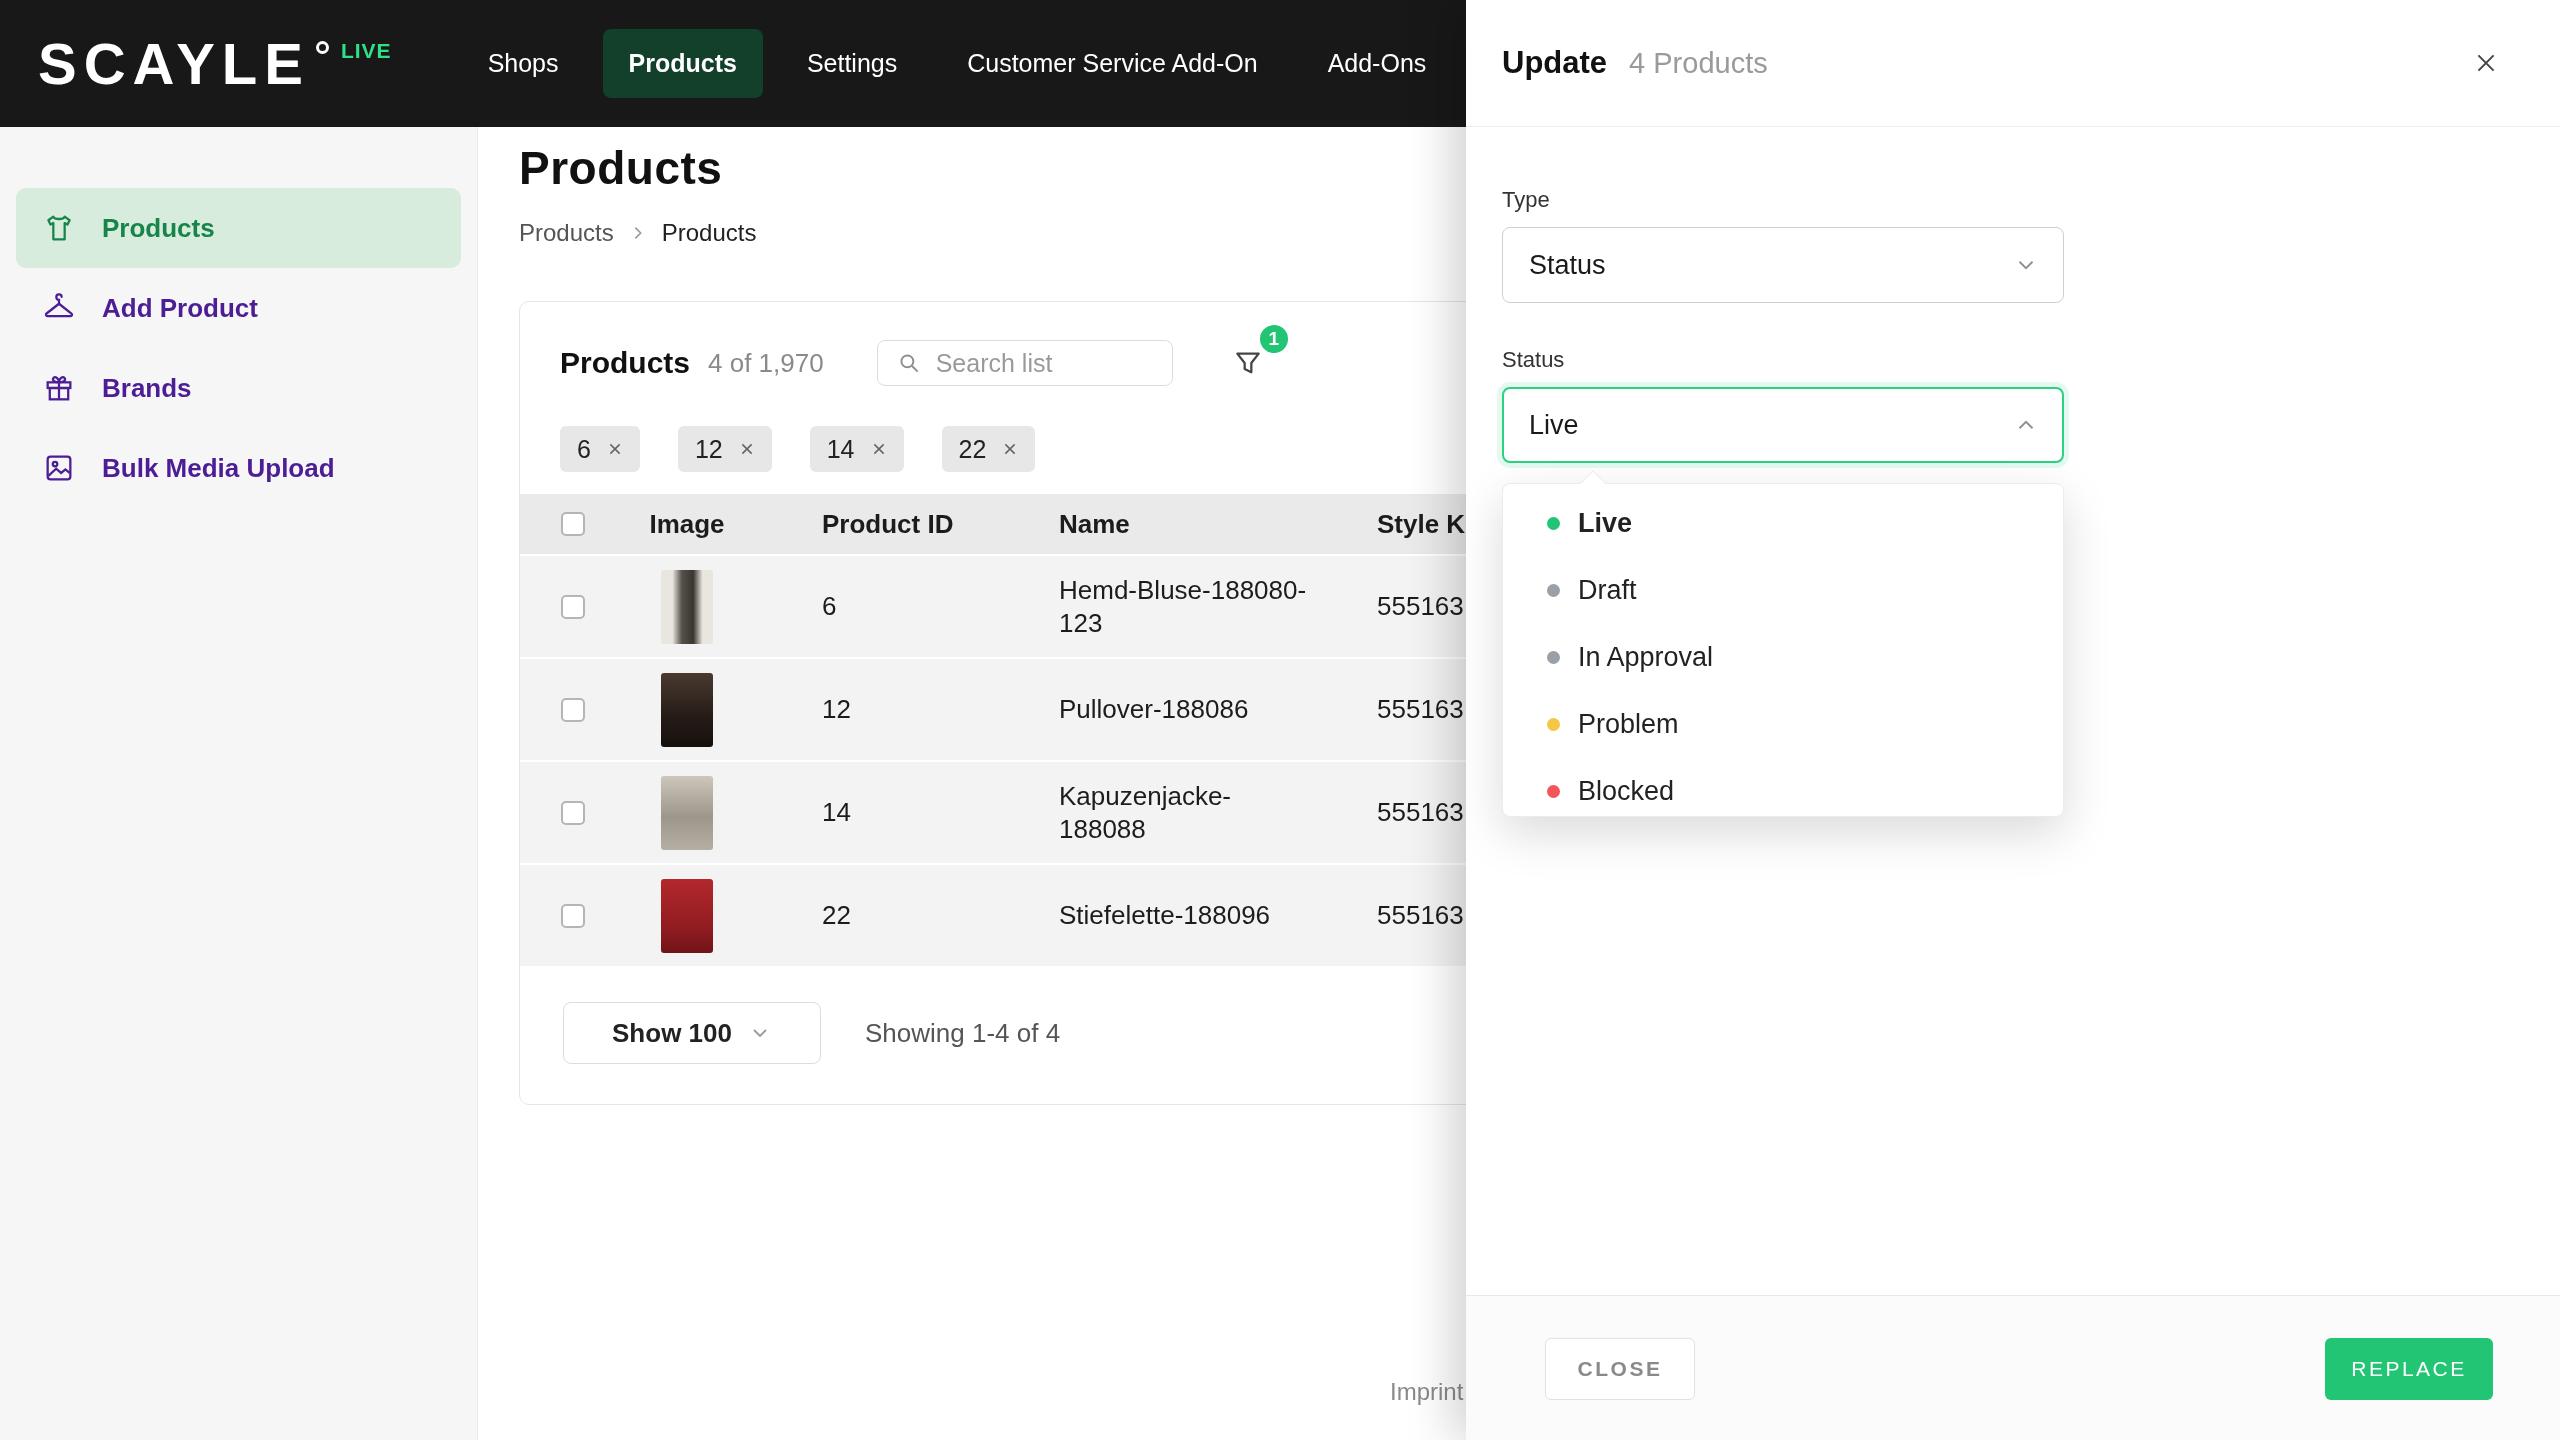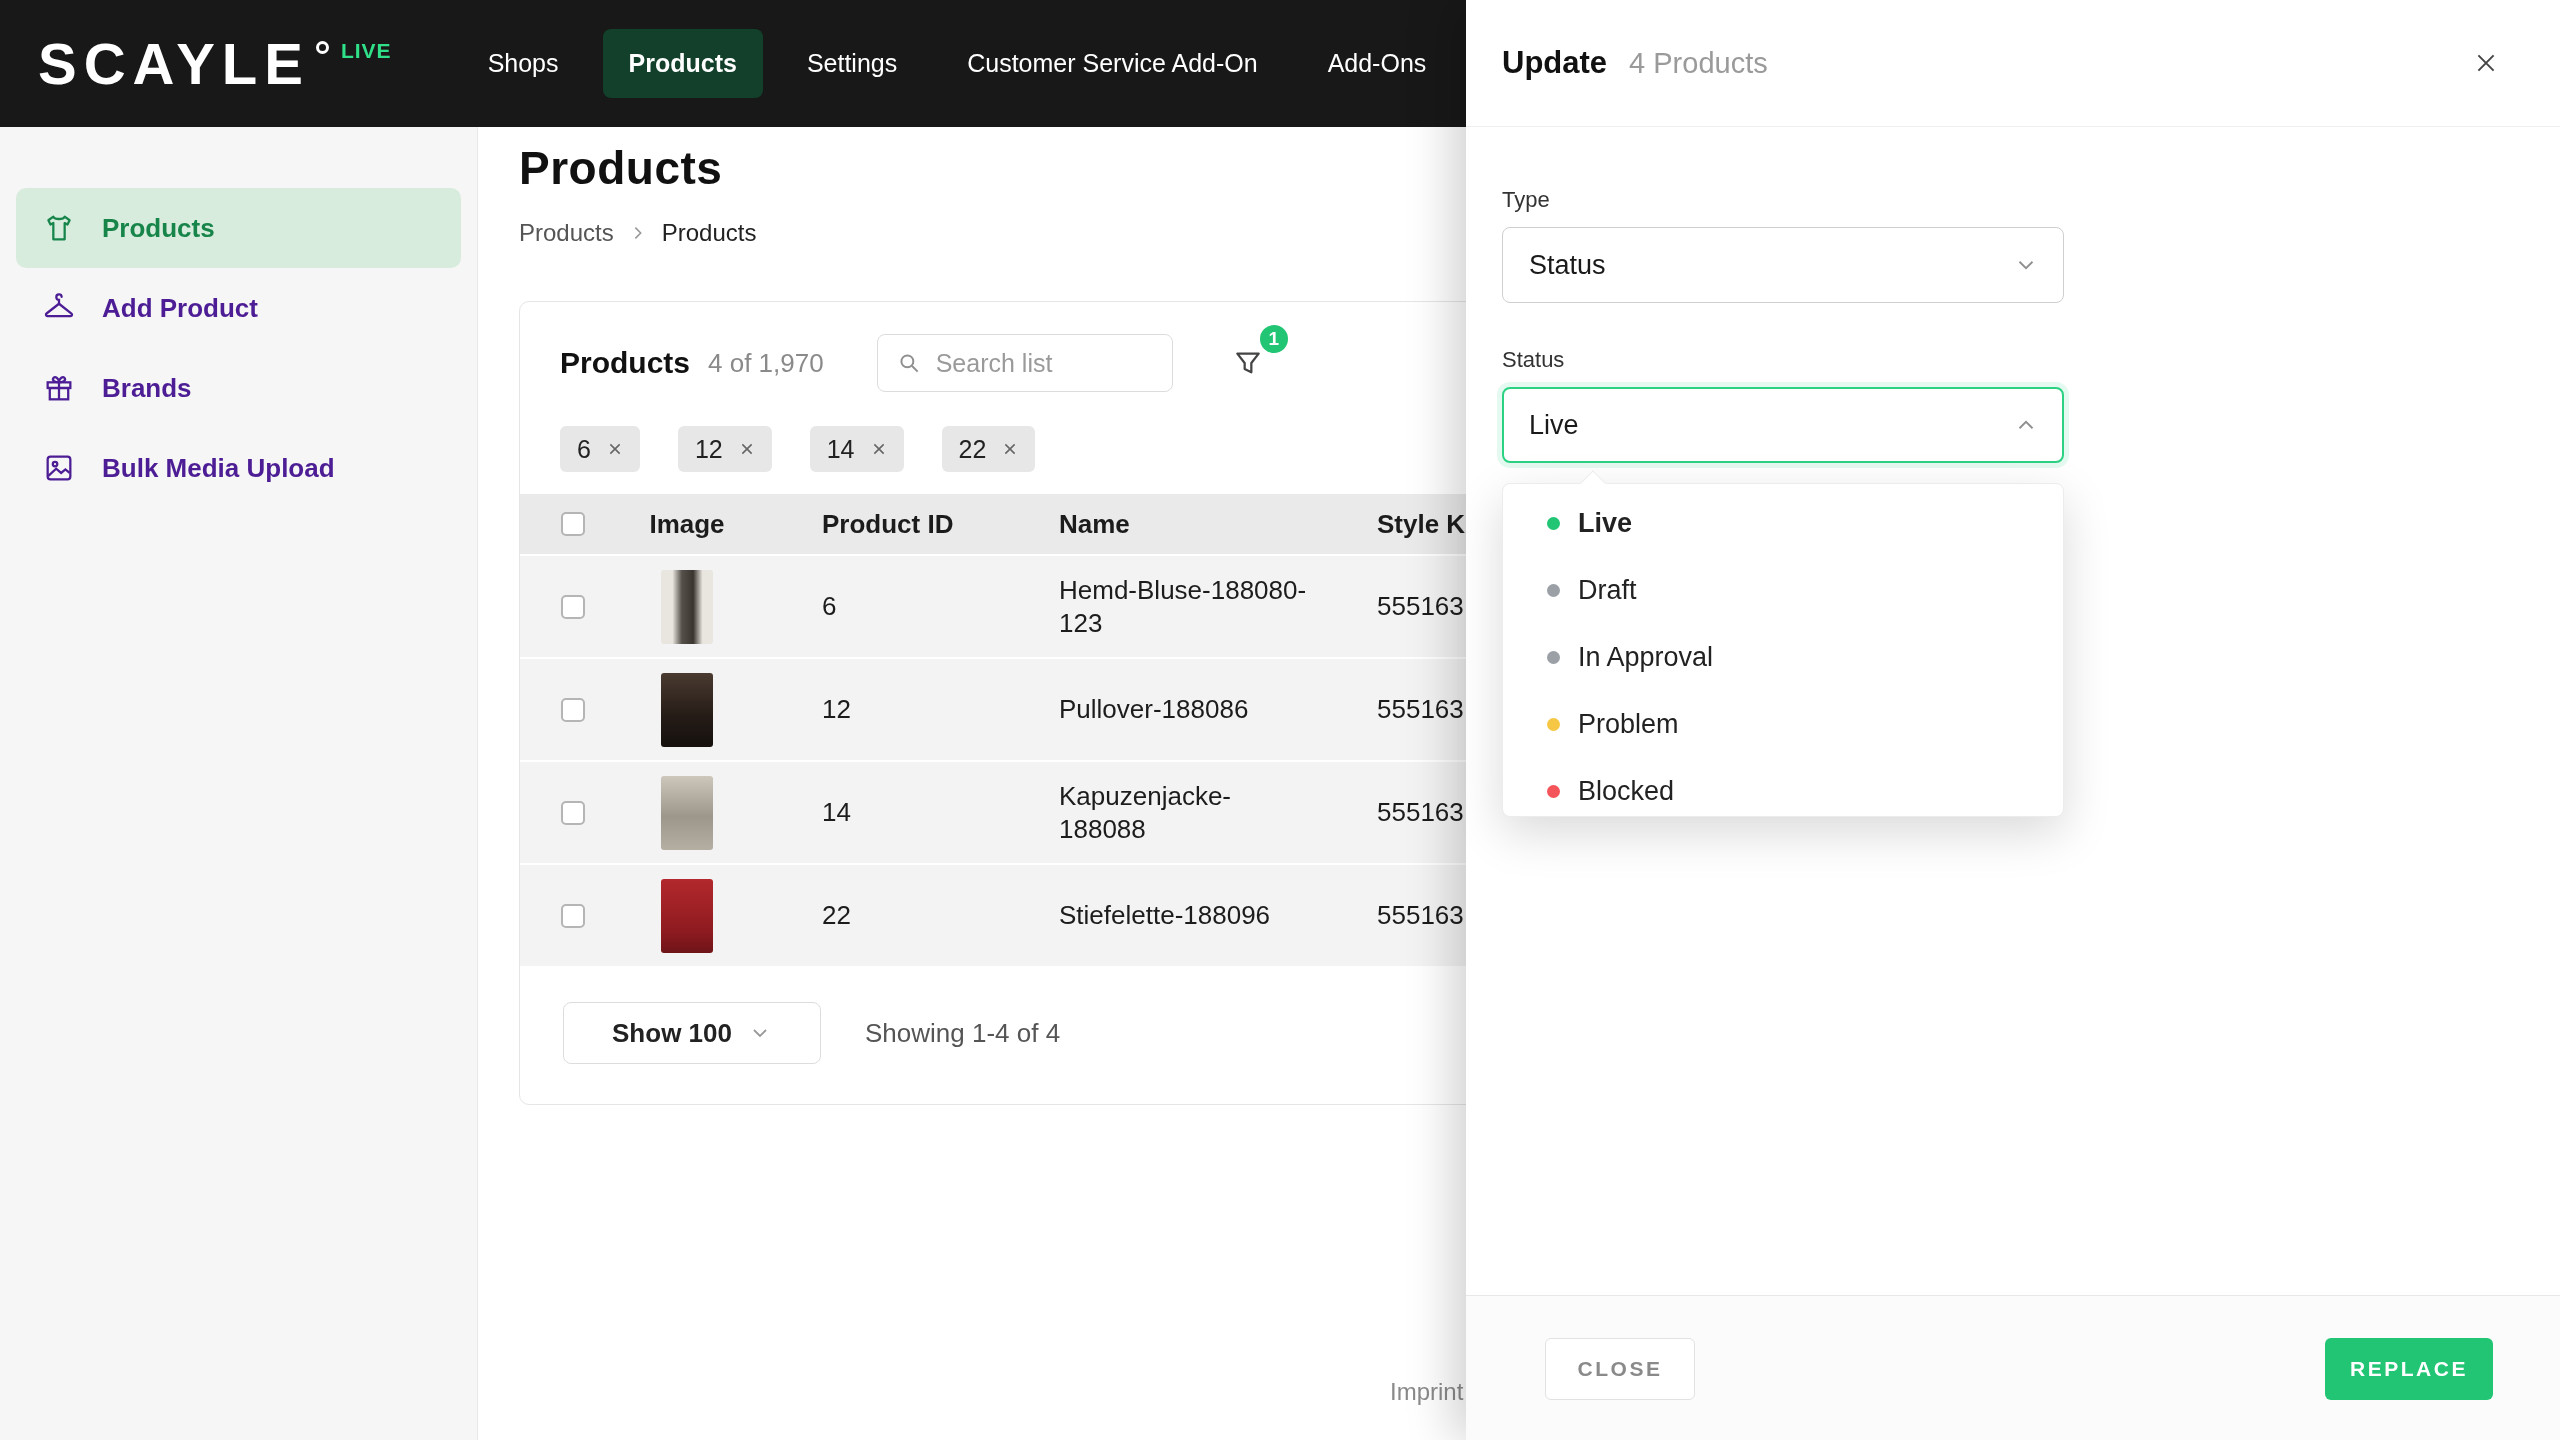--- a/index.html
+++ b/index.html
@@ -44,21 +44,21 @@
   .breadcrumb { margin-top:24px; display:flex; align-items:center; gap:16px; font-size:24px; }
   .crumb-a { color:#555; cursor:pointer; }
   .crumb-b { color:#222; }
   .crumb-sep svg { width:16px; height:16px; color:#999; }
 
   .card { margin-top:54px; width:1241px; border:1px solid #e5e5e5; border-radius:10px; background:#fff; overflow:hidden; }
   .card-header { display:flex; align-items:center; padding:32px 0 28px 40px; }
   .card-title { font-size:30px; font-weight:700; color:#111; }
   .card-count { font-size:26px; color:#8a8a8a; margin-left:18px; }
   .search-box {
-    margin-left:53px; width:296px; height:58px; border:1px solid #dcdcdc; border-radius:8px;
+    margin-left:53px; width:296px; height:46px; border:1px solid #dcdcdc; border-radius:8px;
     display:flex; align-items:center; padding:0 18px; gap:14px; background:#fff;
   }
   .search-box svg { width:26px; height:26px; color:#8f8f8f; flex:0 0 auto; }
   .search-box input { border:none; outline:none; font-size:25px; color:#333; width:100%; background:transparent; font-family:inherit; }
   .search-box input::placeholder { color:#9a9a9a; }
   .filter-btn { margin-left:46px; position:relative; width:58px; height:58px; border:none; background:transparent; display:flex; align-items:center; justify-content:center; cursor:pointer; }
   .filter-btn svg { width:32px; height:32px; color:#444; }
   .filter-badge {
     position:absolute; top:-12px; right:-14px; min-width:34px; height:34px; border-radius:17px;
     background:#21c573; border:3px solid #fff; color:#fff; font-size:19px; font-weight:700;
@@ -131,21 +131,21 @@
   .panel-footer {
     flex:0 0 auto; height:145px; border-top:1px solid #e8e8e8; background:#fbfbfb;
     display:flex; align-items:center; padding:2px 67px 0 79px;
   }
   .btn-close {
     width:150px; height:62px; background:#fff; border:1px solid #e2e2e2; border-radius:6px;
     color:#8a8a8a; font-size:21px; font-weight:700; letter-spacing:2.5px; cursor:pointer; font-family:inherit;
   }
   .btn-replace {
     margin-left:auto; width:168px; height:62px; background:#21c573; border:none; border-radius:6px;
-    color:#fff; font-size:21px; font-weight:700; letter-spacing:2.5px; cursor:pointer; font-family:inherit;
+    color:#fff; font-size:21px; font-weight:400; letter-spacing:2.5px; cursor:pointer; font-family:inherit;
   }
 </style>
 </head>
 <body>
 
 <header class="topbar">
   <div class="logo-wrap">
     <span class="logo">SCAYLE</span>
     <span class="logo-mark"></span>
     <span class="live">LIVE</span>

